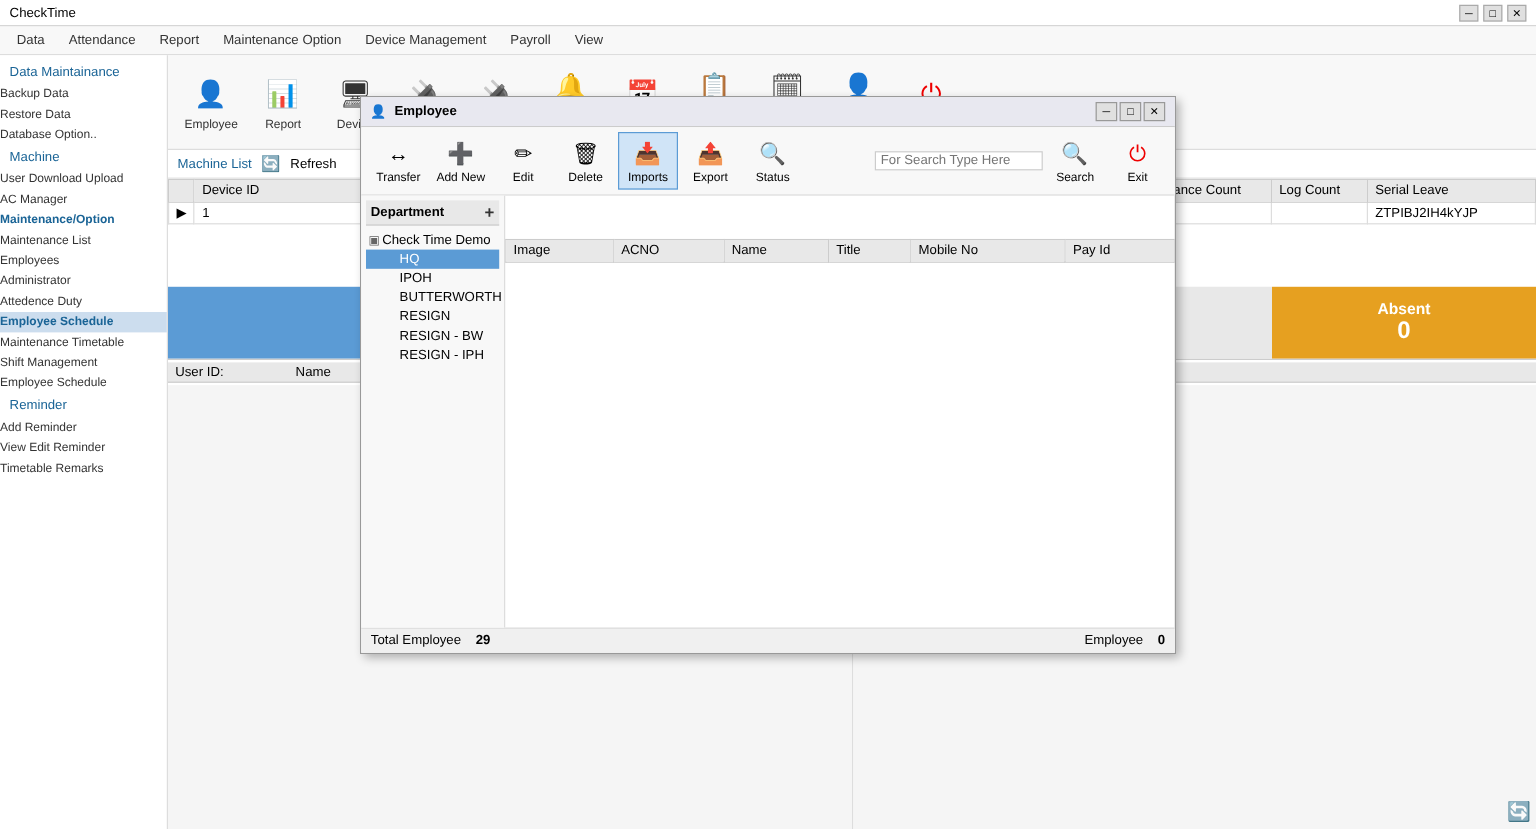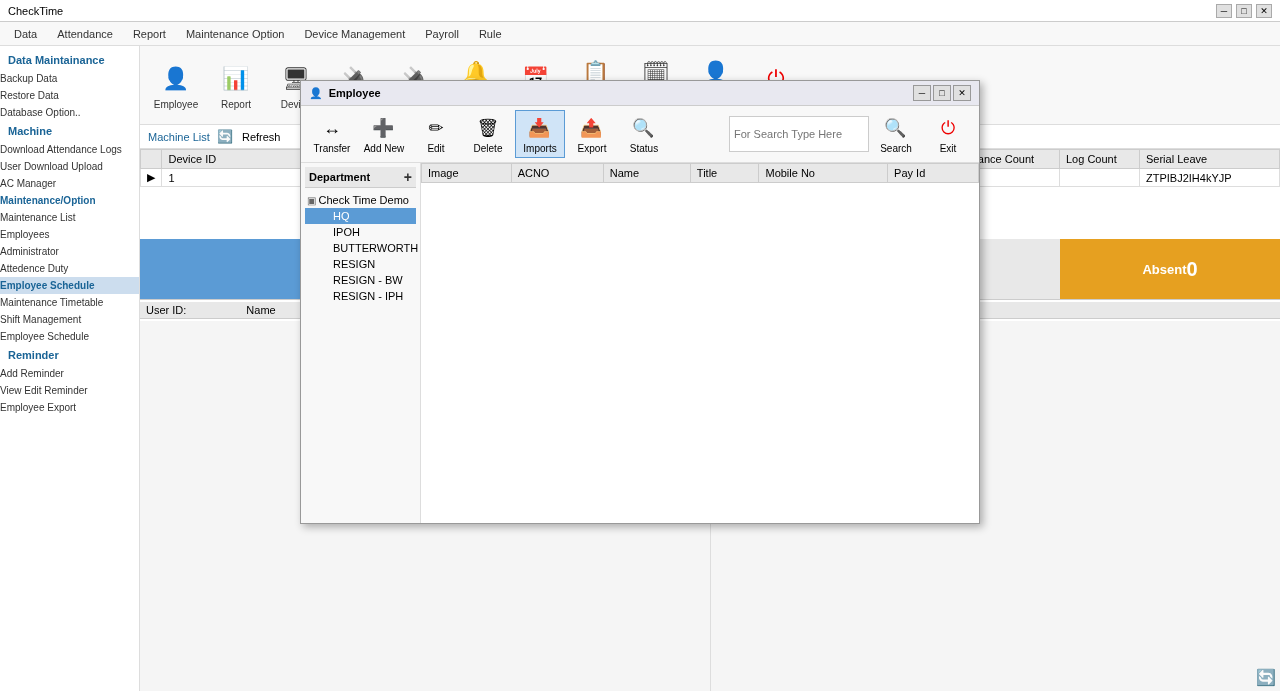--- a/index.html
+++ b/index.html
@@ -12,21 +12,21 @@
 
     
     .menu-bar { background: #f8f8f8; height: 24px; display: flex; align-items: center; padding: 0 4px; border-bottom: 1px solid #ddd; }
     .menu-item { padding: 2px 10px; cursor: pointer; font-size: 11px; color: #333; }
 
     
     .main-layout { display: flex; height: calc(691px - 46px); }
 
     
     .sidebar { width: 140px; background: #fff; border-right: 1px solid #ddd; padding: 4px 0; flex-shrink: 0; }
-    .sidebar-section { padding: 4px 8px; font-size: 11px; font-weight: bold; color: #1a6496; cursor: pointer; }
+    .sidebar-section { padding: 4px 8px; font-size: 11px; font-weight: normal; color: #1a6496; cursor: pointer; }
     .sidebar-item { padding: 3px 8px 3px 0; font-size: 10px; color: #333; cursor: pointer; }
     .sidebar-item.active { background: #cde; color: #1a6496; font-weight: bold; }
 
     
     .content-area { flex: 1; display: flex; flex-direction: column; background: #f5f5f5; overflow: hidden; }
 
     
     .toolbar { background: #f8f8f8; border-bottom: 1px solid #ddd; padding: 4px 8px; display: flex; gap: 4px; align-items: center; min-height: 70px; }
     .toolbar-btn { display: flex; flex-direction: column; align-items: center; width: 56px; cursor: pointer; padding: 4px 2px; border: 1px solid transparent; font-size: 10px; color: #333; }
     .toolbar-icon { width: 36px; height: 36px; display: flex; align-items: center; justify-content: center; font-size: 22px; margin-bottom: 2px; }
@@ -63,78 +63,77 @@
     .modal-content { display: flex; height: 360px; }
     .dept-panel { width: 120px; border-right: 1px solid #ddd; background: #f8f8f8; overflow-y: auto; padding: 4px; }
     .dept-header { display: flex; align-items: center; justify-content: space-between; padding: 2px 4px; background: #e8e8e8; border-bottom: 1px solid #ccc; margin-bottom: 4px; font-size: 11px; font-weight: bold; }
     .dept-add-btn { cursor: pointer; font-size: 14px; color: #333; }
     .dept-tree { font-size: 11px; }
     .dept-root { display: flex; align-items: center; gap: 2px; cursor: pointer; padding: 2px 2px; }
     .dept-root .expand { font-size: 10px; color: #666; }
     .dept-child { padding: 2px 2px 2px 28px; cursor: pointer; font-size: 11px; }
     .dept-child.selected { background: #5b9bd5; color: #fff; }
 
-    .emp-table-area { flex: 1; overflow-y: auto; }
+    .emp-table-area { flex: 1; overflow-y: auto; margin-top: 36px; }
     .emp-table { width: 100%; border-collapse: collapse; font-size: 11px; }
     .emp-table th { background: #e8e8e8; border: 1px solid #ccc; padding: 3px 6px; text-align: left; font-weight: normal; position: sticky; top: 0; }
 
     
     .modal-footer { display: flex; justify-content: space-between; padding: 4px 8px; background: #f0f0f0; border-top: 1px solid #ddd; font-size: 11px; }
 
     
     .middle-row { display: flex; height: 60px; }
     .middle-left { flex: 1; background: #5b9bd5; display: flex; flex-direction: column; align-items: center; justify-content: center; color: #fff; }
-    .middle-right { width: 220px; background: #e6a020; display: flex; align-items: center; justify-content: center; color: #fff; }
+    .middle-right { width: 220px; background: #e6a020; display: flex; flex-direction: column; align-items: center; justify-content: center; color: #fff; }
   </style>
 </head>
 <body>
 
 <div class="title-bar">
   <span>CheckTime</span>
   <div class="title-bar-controls">
     <button class="title-btn">─</button>
     <button class="title-btn">□</button>
     <button class="title-btn">✕</button>
   </div>
 </div>
 
 <div class="menu-bar">
   <span class="menu-item">Data</span>
   <span class="menu-item">Attendance</span>
   <span class="menu-item">Report</span>
   <span class="menu-item">Maintenance Option</span>
   <span class="menu-item">Device Management</span>
   <span class="menu-item">Payroll</span>
-  <span class="menu-item">Rule</span>
+  <span class="menu-item">View</span>
 </div>
 
 <div class="main-layout">
 
   <div class="sidebar">
     <div class="sidebar-section">Data Maintainance</div>
     <div class="sidebar-item">Backup Data</div>
     <div class="sidebar-item">Restore Data</div>
     <div class="sidebar-item">Database Option..</div>
     <div class="sidebar-section">Machine</div>
-    <div class="sidebar-item">Download Attendance Logs</div>
     <div class="sidebar-item">User Download Upload</div>
     <div class="sidebar-item">AC Manager</div>
     <div class="sidebar-item" style="color:#1a6496;font-weight:bold;">Maintenance/Option</div>
     <div class="sidebar-item">Maintenance List</div>
     <div class="sidebar-item">Employees</div>
     <div class="sidebar-item">Administrator</div>
     <div class="sidebar-item">Attedence Duty</div>
     <div class="sidebar-item active">Employee Schedule</div>
     <div class="sidebar-item">Maintenance Timetable</div>
     <div class="sidebar-item">Shift Management</div>
     <div class="sidebar-item">Employee Schedule</div>
     <div class="sidebar-section">Reminder</div>
     <div class="sidebar-item">Add Reminder</div>
     <div class="sidebar-item">View Edit Reminder</div>
-    <div class="sidebar-item">Employee Export</div>
+    <div class="sidebar-item">Timetable Remarks</div>
   </div>
 
   <div class="content-area">
 
     <div class="toolbar">
       <div class="toolbar-btn">
         <div class="toolbar-icon">👤</div>
         <span>Employee</span>
       </div>
       <div class="toolbar-btn">
@@ -273,21 +272,21 @@
       </div>
       <div class="modal-tool-btn">
         <div class="modal-tool-icon">📤</div>
         <span>Export</span>
       </div>
       <div class="modal-tool-btn">
         <div class="modal-tool-icon">🔍</div>
         <span>Status</span>
       </div>
       <div class="modal-search">
-        <input type="text" style="width: 140px; height: 36px; border: 1px solid rgb(204, 204, 204); padding: 0px 4px; font-size: 11px;" placeholder="For Search Type Here">
+        <input type="text" style="width: 140px; height: 16px; border: 1px solid rgb(204, 204, 204); padding: 0px 4px; font-size: 11px;" placeholder="For Search Type Here">
       </div>
       <div class="modal-tool-btn">
         <div class="modal-tool-icon">🔍</div>
         <span>Search</span>
       </div>
       <div class="modal-tool-btn">
         <div class="modal-tool-icon" style="color:#e00;">⏻</div>
         <span>Exit</span>
       </div>
     </div>
@@ -325,14 +324,18 @@
               <th>Pay Id</th>
             </tr>
           </thead>
           <tbody>
             
           </tbody>
         </table>
       </div>
     </div>
 
+    <div class="modal-footer">
+      <span>Total Employee &nbsp;&nbsp; <b>29</b></span>
+      <span>Employee &nbsp;&nbsp; <b>0</b></span>
+    </div>
   </div>
 </div>
 
 </body></html>

